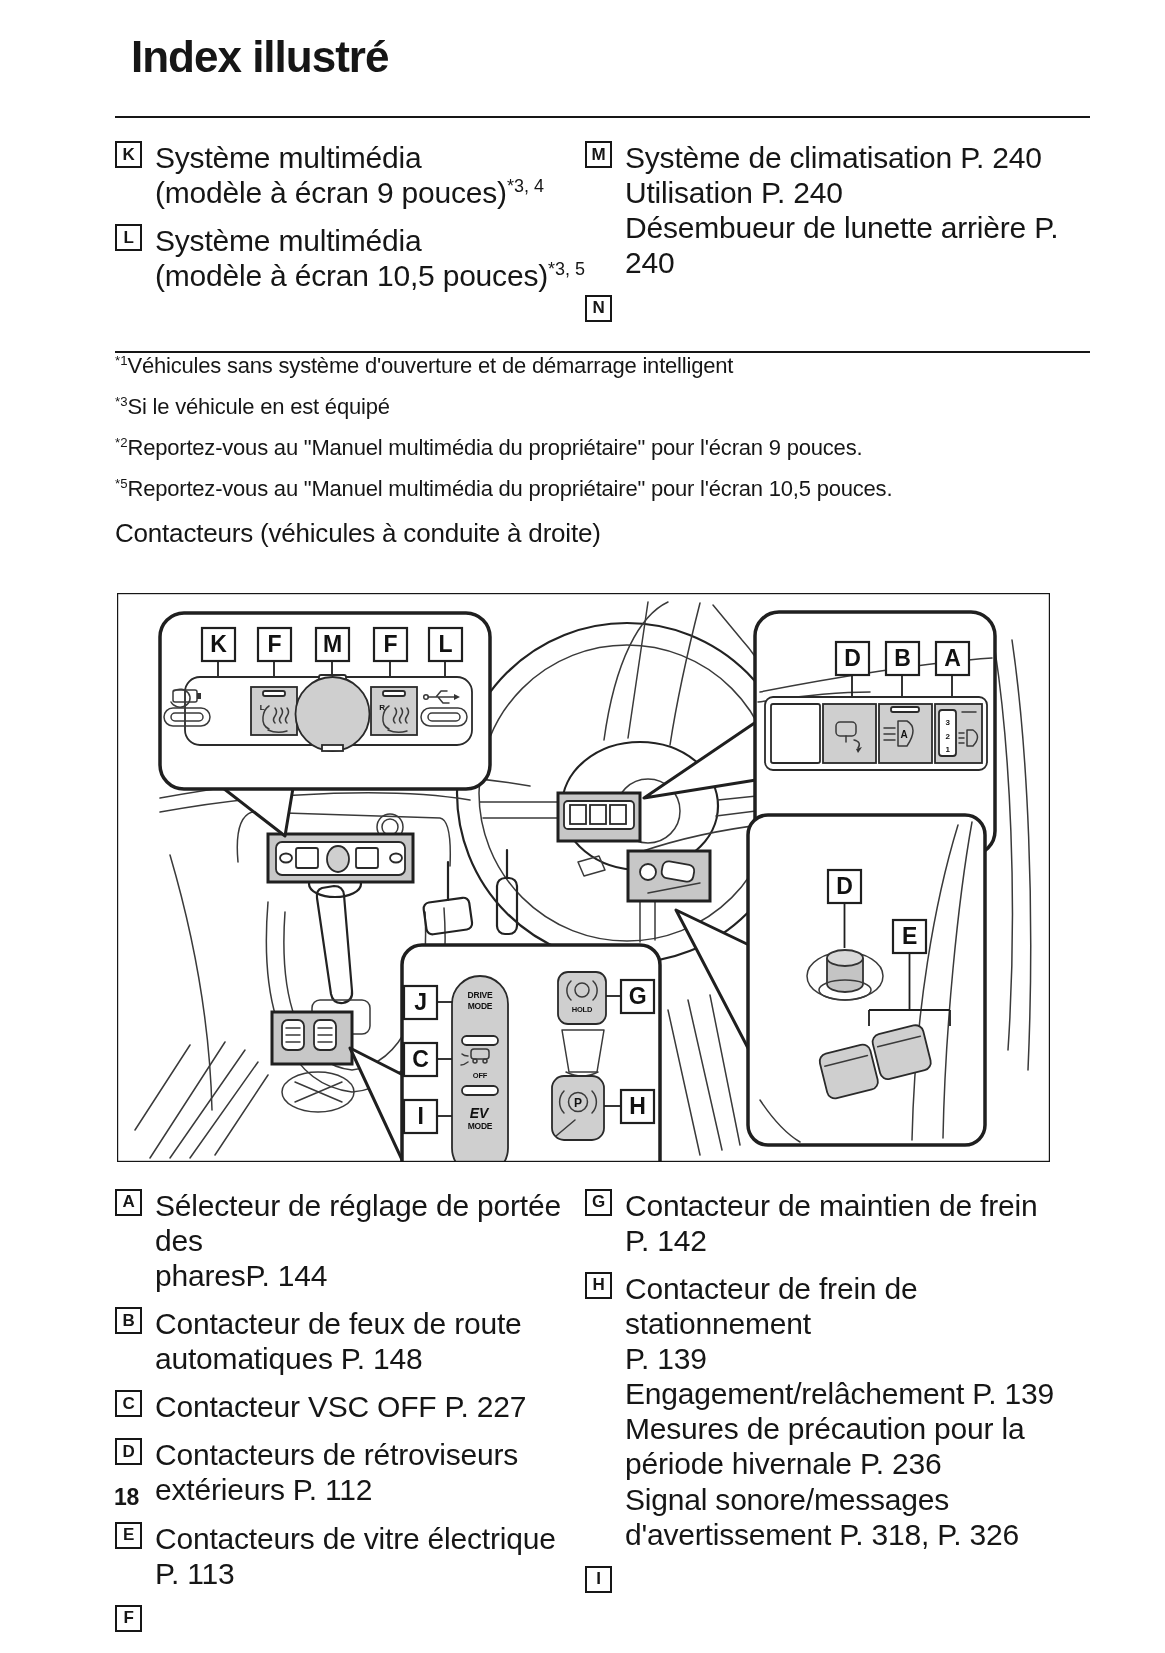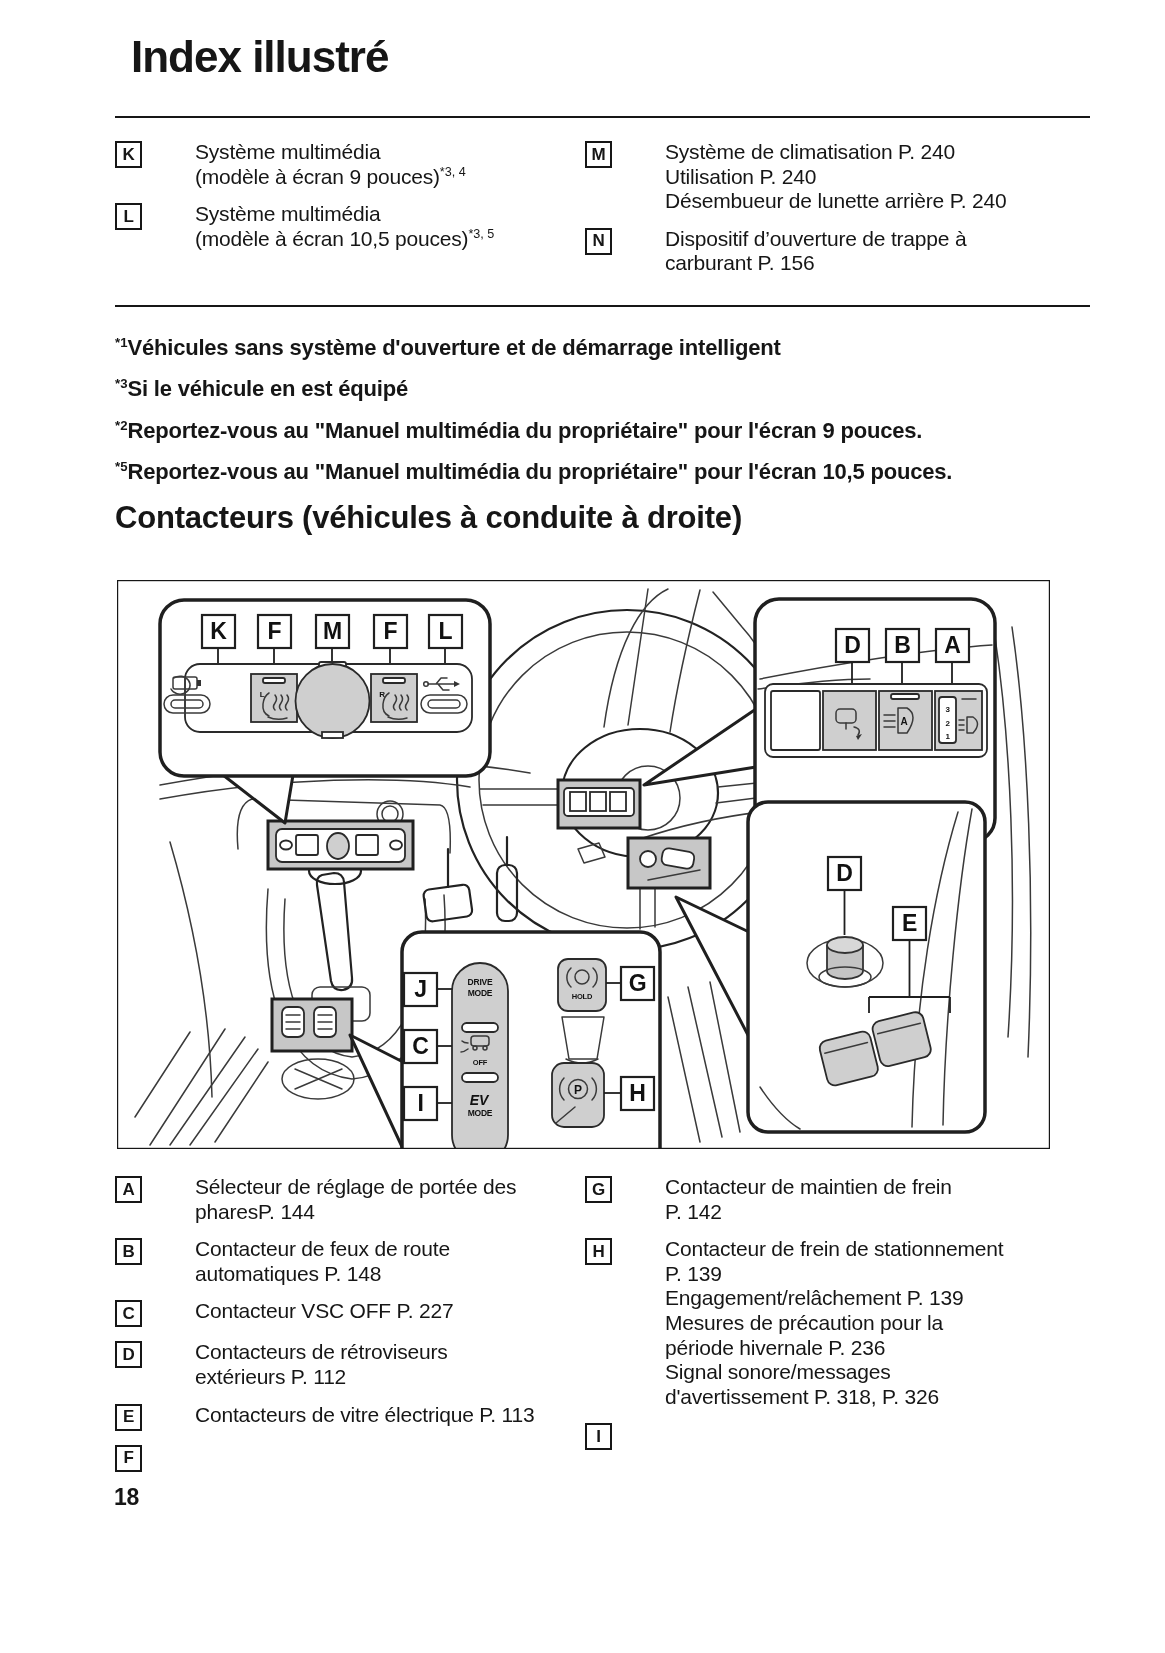--- a/index.html
+++ b/index.html
@@ -12,25 +12,25 @@
   .rule1{margin-top:36px;}
   .rule2{margin-top:16px;}
   .cols{display:flex;}
   .colL{width:470px;flex:none;}
   .colR{flex:1;}
   .toplist{margin-top:22px;}
   .li{display:flex;gap:13px;margin-bottom:13px;align-items:flex-start;}
   .lb{width:27px;height:27px;border:2px solid #161616;flex:none;display:flex;
       align-items:center;justify-content:center;font-weight:bold;font-size:17px;
       margin-top:1px;box-sizing:border-box;}
-  .itext{font-size:21px;line-height:1.17;white-space:pre-line;margin-left:40px;}
+  .itext{font-size:30px;line-height:1.17;white-space:pre-line;}
   sup{font-size:0.60em;vertical-align:super;line-height:0;letter-spacing:0;}
-  .footnotes{margin-top:28px;font-weight:bold;}
+  .footnotes{}
   .fn{font-size:22px;line-height:1.15;margin-bottom:16px;}
-  .heading{font-size:31px;font-weight:bold;margin-top:8px;}
+  .heading{font-size:26px;font-weight:normal;margin-top:8px;}
   .diagram{display:block;margin:44px 0 0 2px;}
   .legend{margin-top:26px;}
   .pagenum{position:absolute;left:114px;top:1484px;font-size:23px;font-weight:bold;}
 
   
   .s{fill:none;stroke:#3a3a3a;stroke-width:1.5;stroke-linecap:round;stroke-linejoin:round;}
   .s2{fill:none;stroke:#222;stroke-width:2.2;stroke-linecap:round;stroke-linejoin:round;}
   .hlp{fill:#c7c7c7;stroke:#1f1f1f;stroke-width:3;}
   .co{fill:#fff;stroke:#1f1f1f;stroke-width:3.5;}
   .tail{fill:#fff;stroke:#1f1f1f;stroke-width:3;stroke-linejoin:round;}
@@ -77,22 +77,20 @@
     </div>
     <div class="colR">
       <div class="li">
         <span class="lb">M</span>
         <div class="itext">Système de climatisation P. 240
 Utilisation P. 240
 Désembueur de lunette arrière P. 240</div>
       </div>
       <div class="li">
         <span class="lb">N</span>
-        <div class="itext">Dispositif d’ouverture de trappe à
-carburant P. 156</div>
       </div>
     </div>
   </div>
 
   <hr class="rule rule2">
 
   <div class="footnotes">
     <div class="fn"><sup>*1</sup><span>Véhicules sans système d'ouverture et de démarrage intelligent</span></div>
     <div class="fn"><sup>*3</sup><span>Si le véhicule en est équipé</span></div>
     <div class="fn"><sup>*2</sup><span>Reportez-vous au "Manuel multimédia du propriétaire" pour l'écran 9 pouces.</span></div>

